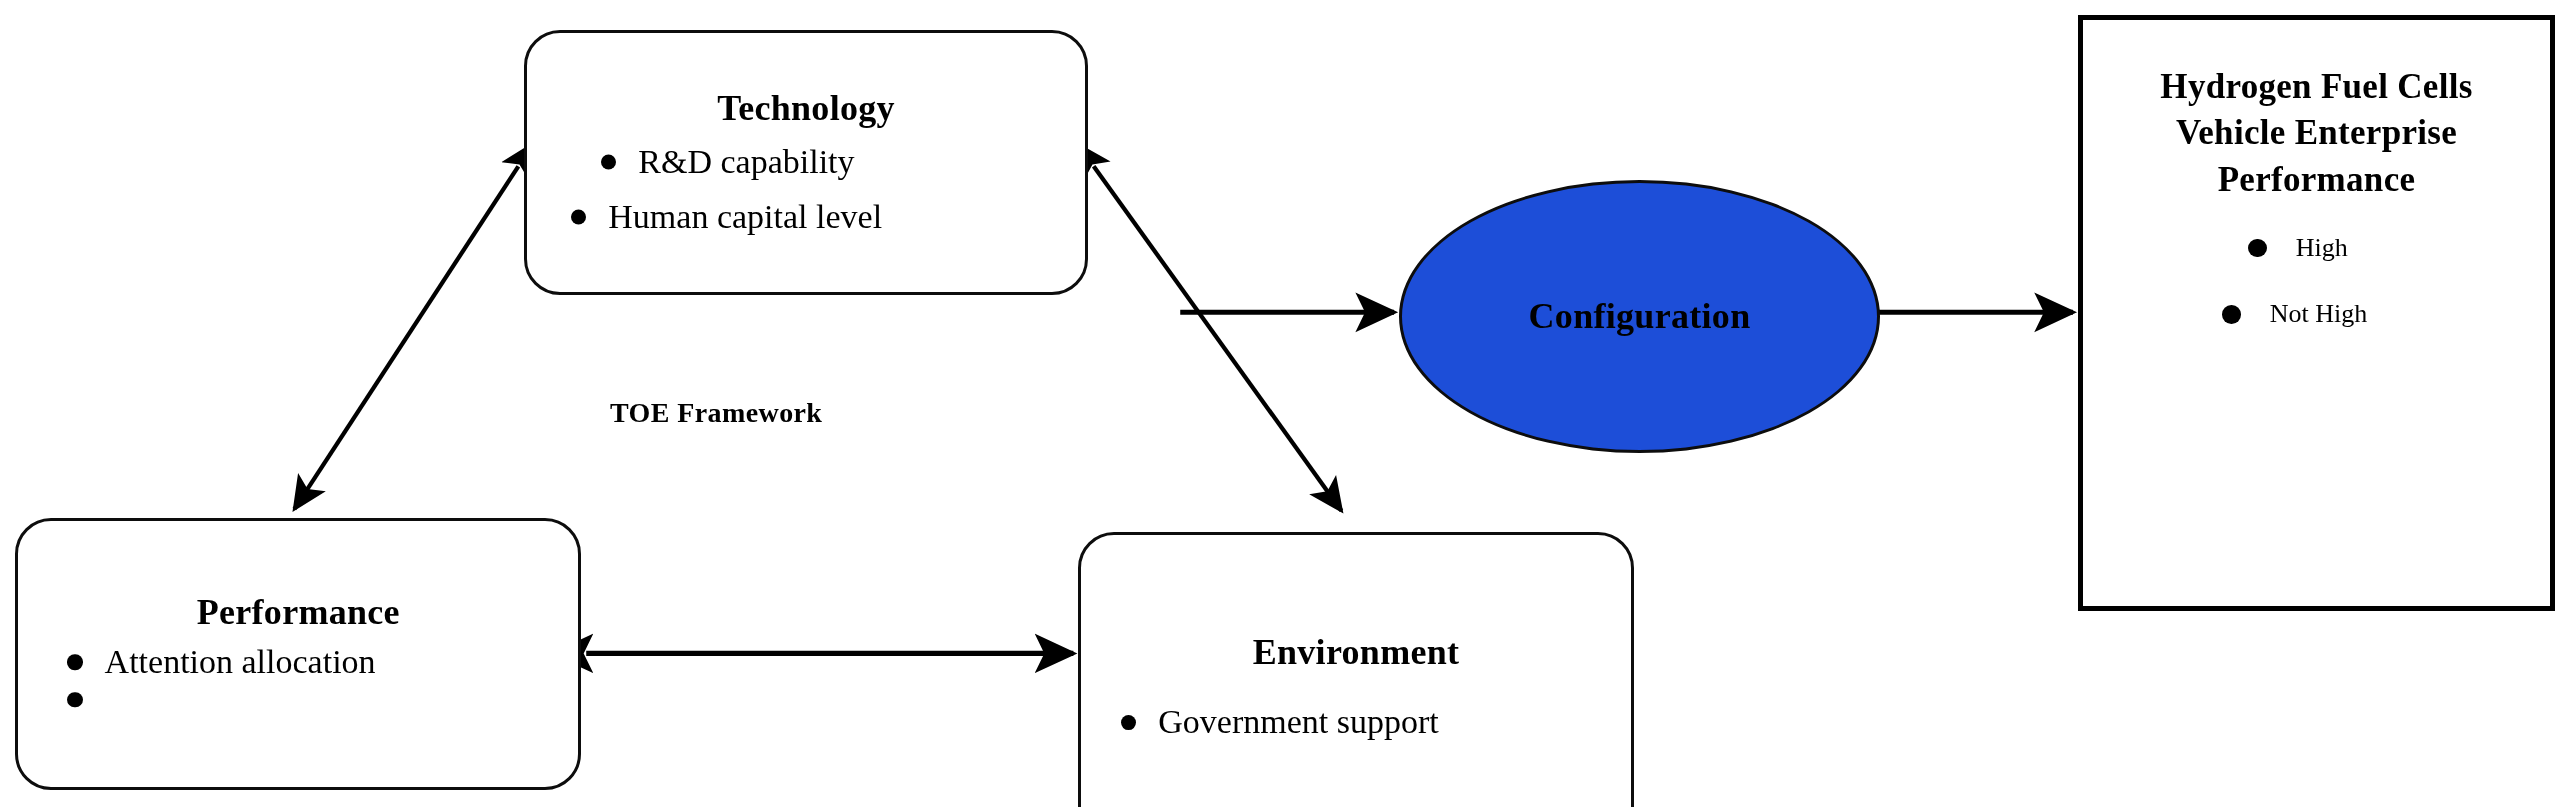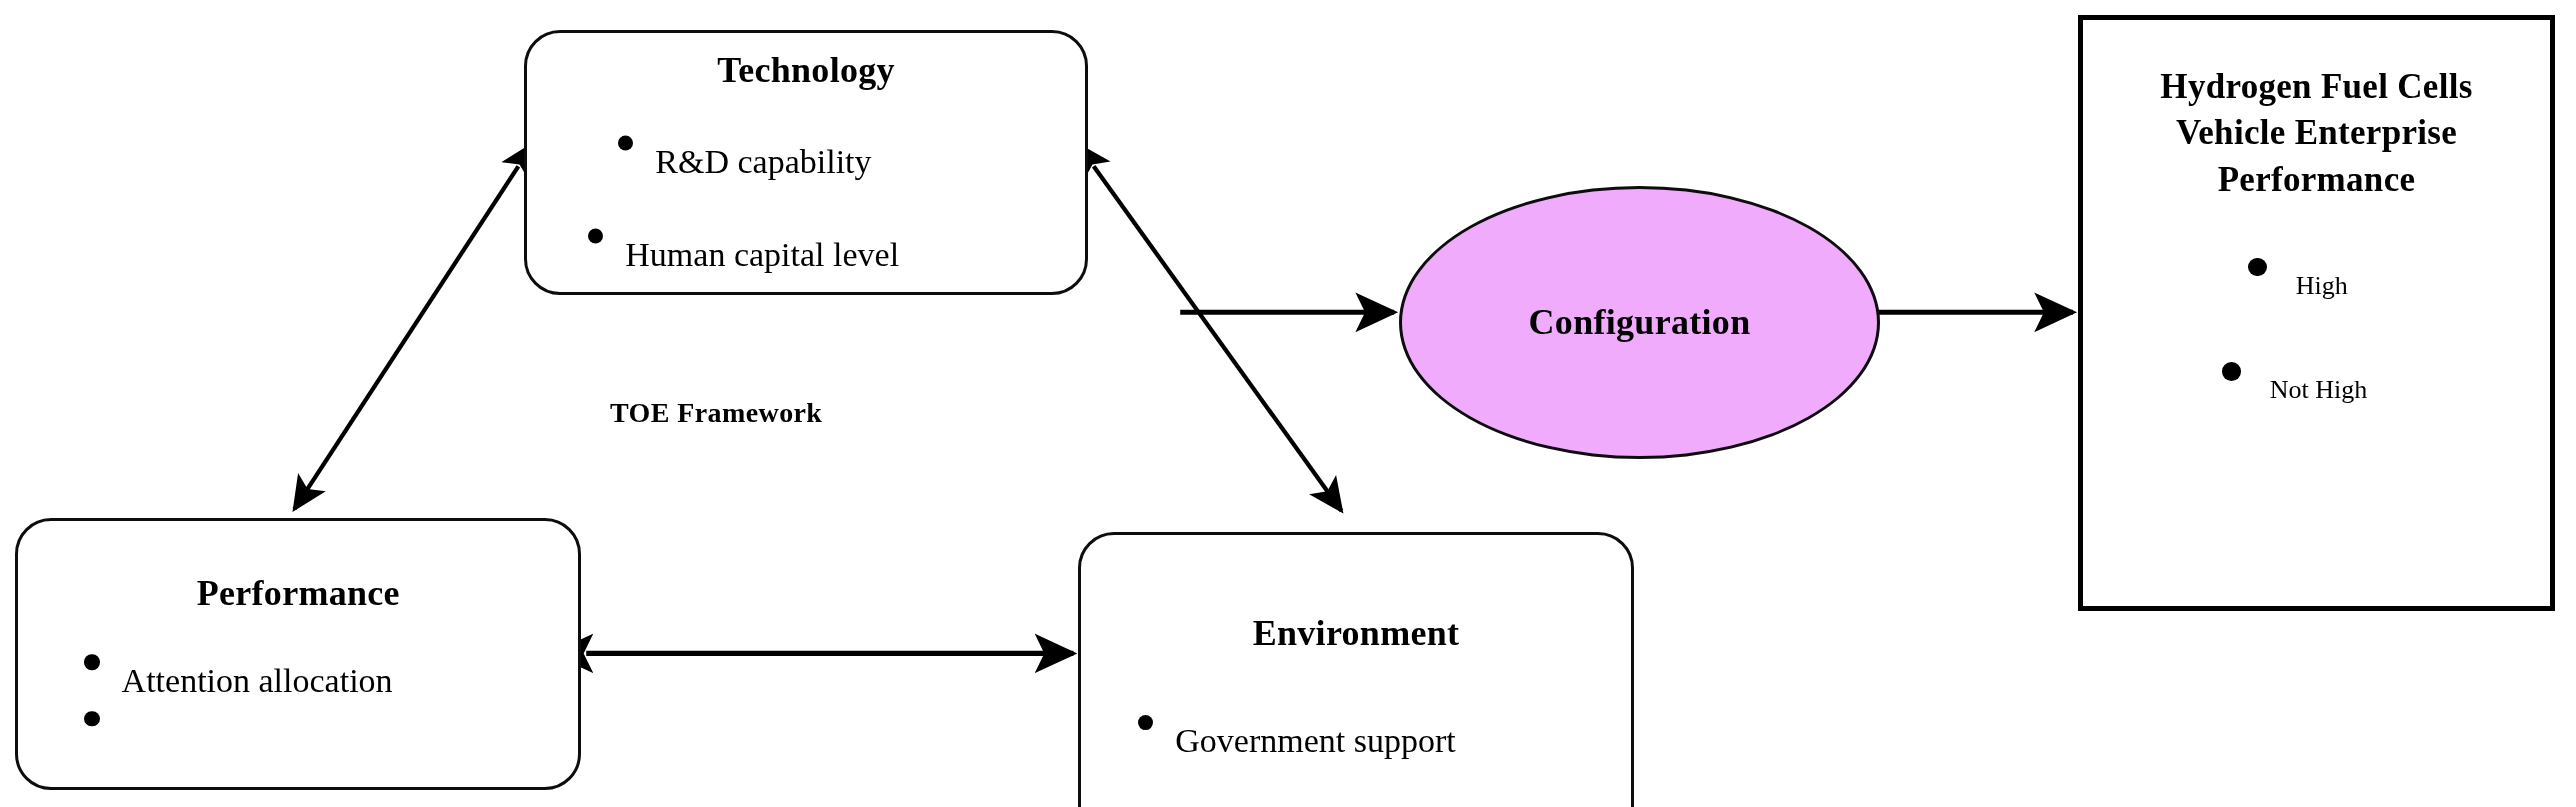--- a/index.html
+++ b/index.html
@@ -33,21 +33,21 @@
     border: 3.4px solid #0d0d0d;
     border-radius: 36px;
     z-index: 3;
   }
   .node-inner {
     position: absolute;
     left: 0;
     right: 0;
     top: 50%;
     transform: translateY(-50%);
-    padding: 0 25px;
+    padding: 0 8px;
   }
   .node-title {
     text-align: center;
     font-weight: bold;
     font-size: 36px;
     line-height: 1.12;
     letter-spacing: 0.3px;
   }
   .bullet-list {
     list-style: none;
@@ -61,21 +61,21 @@
     line-height: 1.25;
   }
   .bullet-dot {
     flex: 0 0 auto;
     width: 15.3px;
     height: 15.3px;
     border-radius: 50%;
     background: #000000;
     margin-right: 22px;
   }
-  .bullet-text { white-space: nowrap; margin-top: 38px; }
+  .bullet-text { white-space: nowrap; }
 
   
   #node-technology { left: 524px; top: 30px; width: 564px; height: 265px; }
   #node-technology .node-title { margin-bottom: 13.6px; }
   #node-technology .bullet-item:nth-child(1) { padding-left: 66px; margin-bottom: 12px; }
   #node-technology .bullet-item:nth-child(2) { padding-left: 36px; }
 
   
   #node-organization { left: 15.3px; top: 518px; width: 566px; height: 272px; }
   #node-organization .node-title { margin-bottom: 8.5px; }
@@ -83,27 +83,27 @@
 
   
   #node-environment { left: 1078px; top: 532px; width: 556px; height: 312px; }
   #node-environment .node-title { margin-bottom: 29px; }
   #node-environment .bullet-item { padding-left: 32px; }
 
   
   #node-configuration {
     position: absolute;
     left: 1399px;
-    top: 186px;
+    top: 180px;
     width: 481px;
     height: 273px;
     box-sizing: border-box;
     border: 3.4px solid #0d0d0d;
     border-radius: 50%;
-    background: #f0abfc;
+    background: #1d4ed8;
     display: flex;
     align-items: center;
     justify-content: center;
     z-index: 3;
   }
   #node-configuration .node-title { font-size: 36px; margin: 0; }
 
   
   #node-outcome {
     position: absolute;

